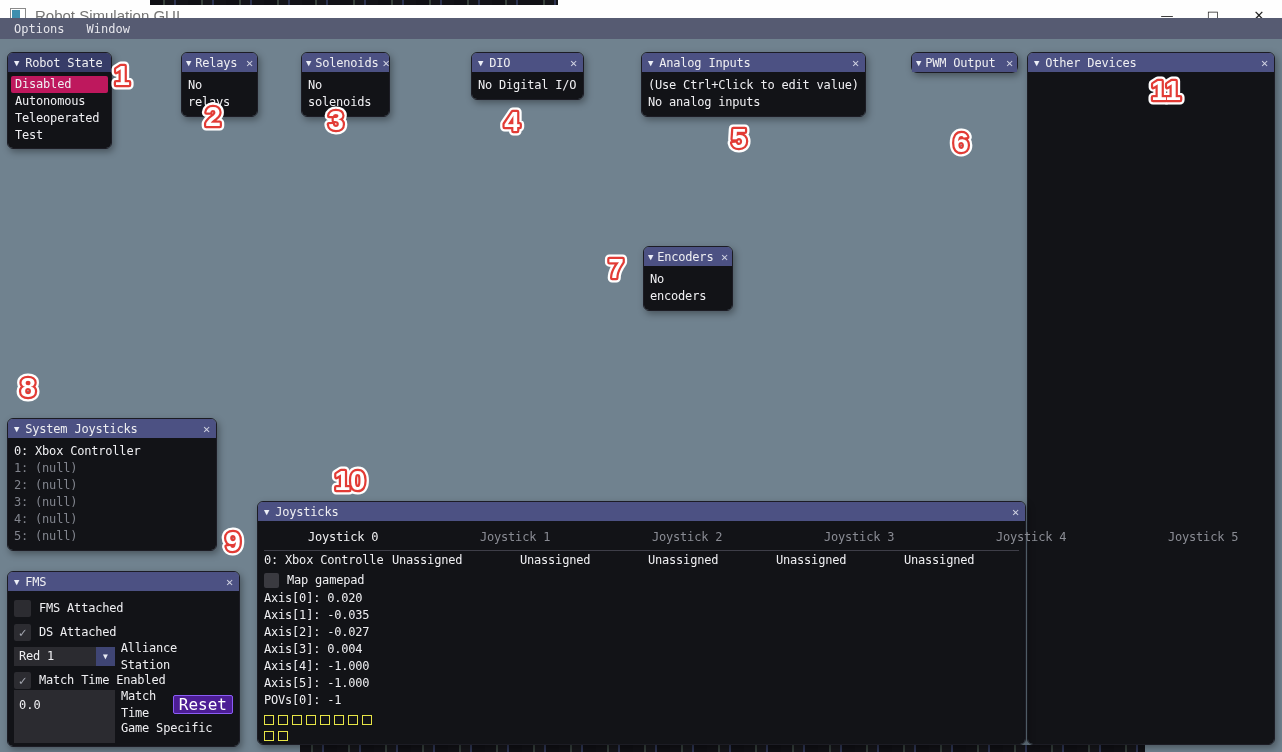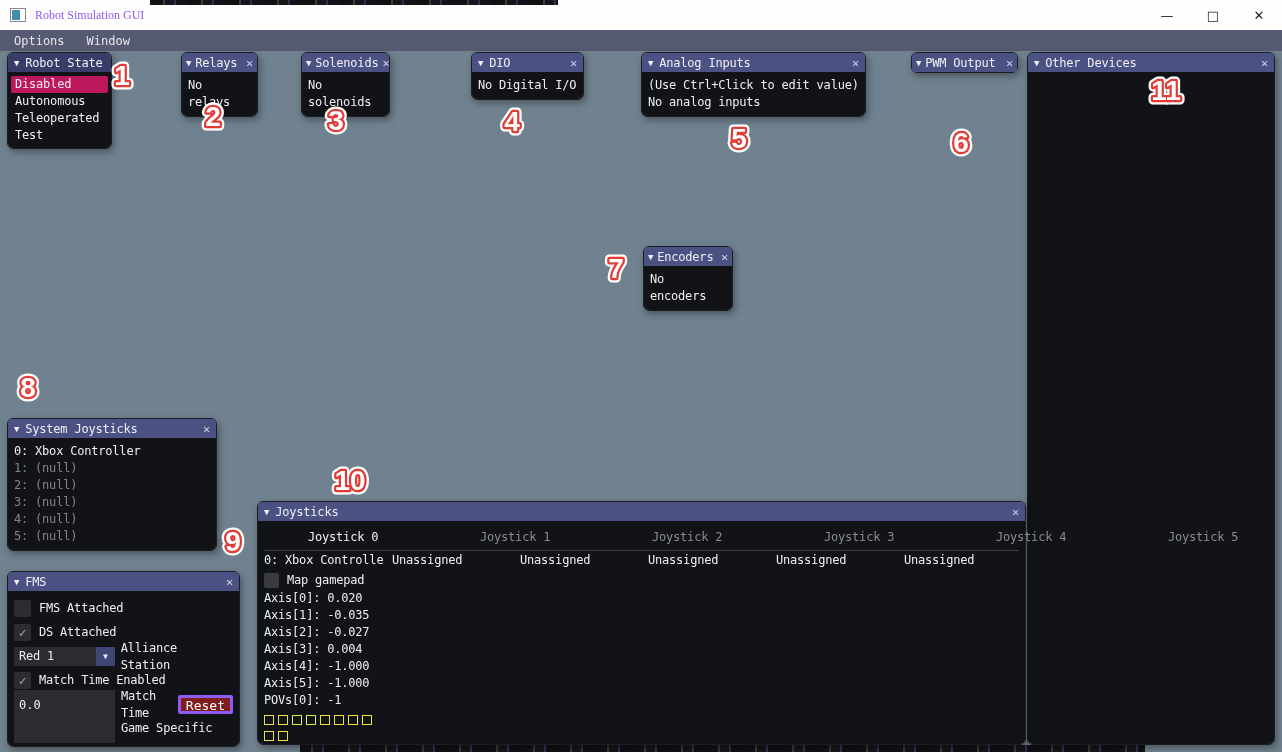--- a/index.html
+++ b/index.html
@@ -3,24 +3,24 @@
 <meta charset="utf-8">
 <style>
   * { margin:0; padding:0; box-sizing:border-box; }
   html,body { width:1282px; height:752px; overflow:hidden; }
   body { position:relative; background:#70828f; font-family:"Liberation Sans",sans-serif; }
 
   
   .titlebar { position:absolute; left:0; top:0; width:1282px; height:30px; background:#fefefe; display:flex; align-items:center; }
   .app-icon { width:16px; height:14px; margin-left:10px; border:1px solid #8a8a8a; background:#fff; position:relative; }
   .app-icon::before { content:""; position:absolute; left:1px; top:1px; width:8px; height:10px; background:#3e8fae; }
-  .app-title { margin-left:9px; font-size:12px; color:#8b5cf6;font-family:Liberation Serif, serif; }
+  .app-title { margin-left:9px; font-size:15px; color:#737373; }
   .win-btns { margin-left:auto; display:flex; height:30px; }
   .win-btn { width:46px; height:30px; display:flex; align-items:center; justify-content:center; font-size:13px; color:#222; font-family:"DejaVu Sans",sans-serif; }
-  .menubar { position:absolute; left:0; top:30px; width:1282px; height:21px; background:#565b72; display:flex; align-items:center; font-family:"DejaVu Sans Mono",monospace; font-size:12px; color:#e6e6ec; }
+  .menubar { position:absolute; left:0; top:18px; width:1282px; height:21px; background:#565b72; display:flex; align-items:center; font-family:"DejaVu Sans Mono",monospace; font-size:12px; color:#e6e6ec; }
   .menu-item { padding:0 8px; margin-left:6px; }
 
   
   .artifact-top { position:absolute; left:150px; top:0; width:408px; height:5px;
     background:repeating-linear-gradient(90deg,#0f0f14 0 13px,#37413b 13px 15px,#15151a 15px 24px,#2c3350 24px 26px,#121217 26px 38px); }
   .artifact-bottom { position:absolute; left:300px; top:745px; width:845px; height:7px;
     background:repeating-linear-gradient(90deg,#121217 0 11px,#333d3a 11px 13px,#16161b 13px 22px,#2d3452 22px 24px,#101015 24px 37px); }
 
   
   .panel { position:absolute; border-radius:6px; box-shadow:2px 3px 7px rgba(0,0,0,.35); font-family:"DejaVu Sans Mono",monospace; font-size:12px; letter-spacing:-0.2px; color:#efeff2; border:1px solid #1c1c24; }
@@ -38,21 +38,21 @@
 
   
   .frow { display:flex; align-items:center; height:19px; margin-bottom:5px; }
   .frow:last-child { margin-bottom:0; }
   .cbx { width:17px; height:17px; background:#2c2c31; border-radius:2px; display:flex; align-items:center; justify-content:center; color:#a2a5ae; font-size:13px; }
   .clabel { margin-left:8px; }
   .combo { width:101px; height:19px; display:flex; }
   .combo-val { flex:1; background:#2b2b30; padding-left:5px; line-height:19px; }
   .combo-arrow { width:19px; background:#3f4574; display:flex; align-items:center; justify-content:center; font-size:8px; color:#e8eaf4; }
   .fms-input { width:101px; height:29px; background:#2b2b30; border:none; color:#efeff2; font-family:"DejaVu Sans Mono",monospace; font-size:12px; padding:0 5px; }
-  .reset-btn { margin-left:6px; height:19px; padding:0 5px; background:#7f1d1d; border:3px solid #8b5cf6; border-radius:2px; color:#fff; font-family:"DejaVu Sans Mono",monospace; font-size:13px; line-height:16px; }
+  .reset-btn { margin-left:6px; height:19px; padding:0 5px; background:#4c1d95; border:1px solid #8b5cf6; border-radius:2px; color:#fff; font-family:"DejaVu Sans Mono",monospace; font-size:16px; line-height:16px; }
 
   
   .jheaders,.jassigns { display:flex; }
   .jcol { width:128px; flex:0 0 128px; }
   .jhead { color:#8a8c94;margin-left:44px; }
   .jhead.active { color:#f0f0f2; }
   .jrow { height:17px; line-height:17px; }
   .map-row { display:flex; align-items:center; height:18px; margin:2px 0 1px 0; }
   .mini-cbx { width:15px; height:15px; background:#3a3a40; border-radius:2px; }
   .btn-row { display:flex; gap:4px; margin-top:6px; }

